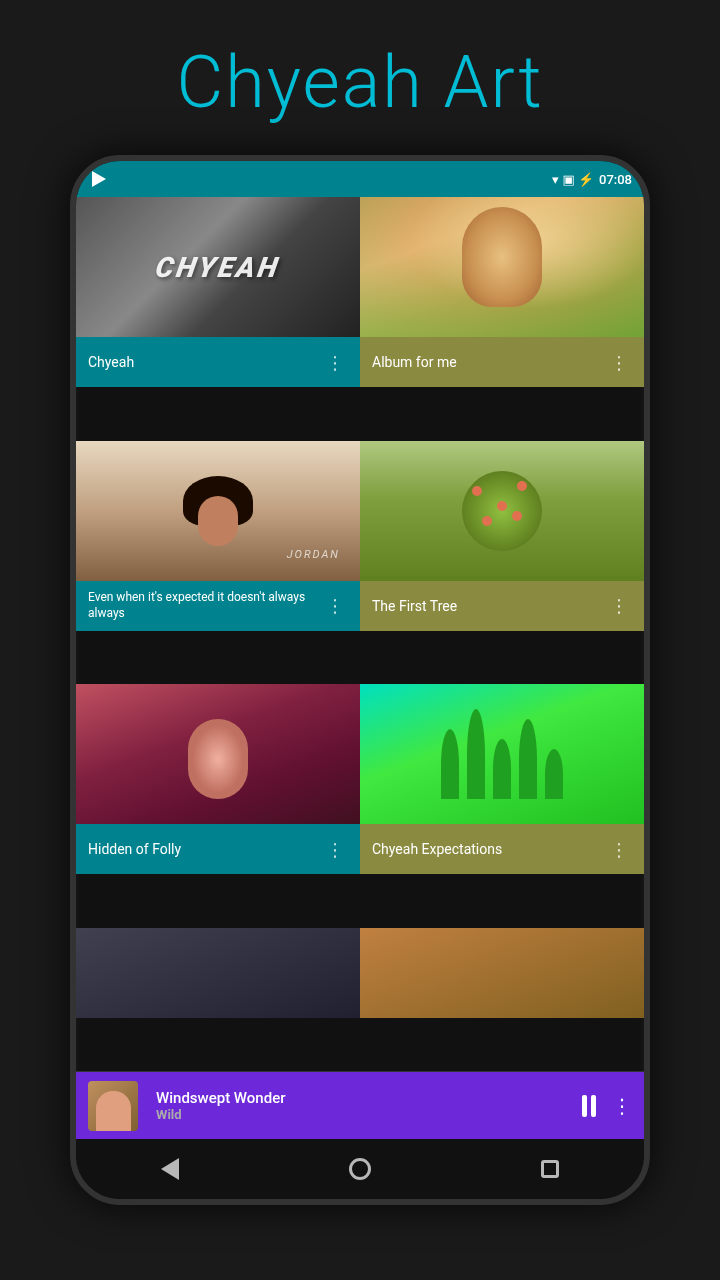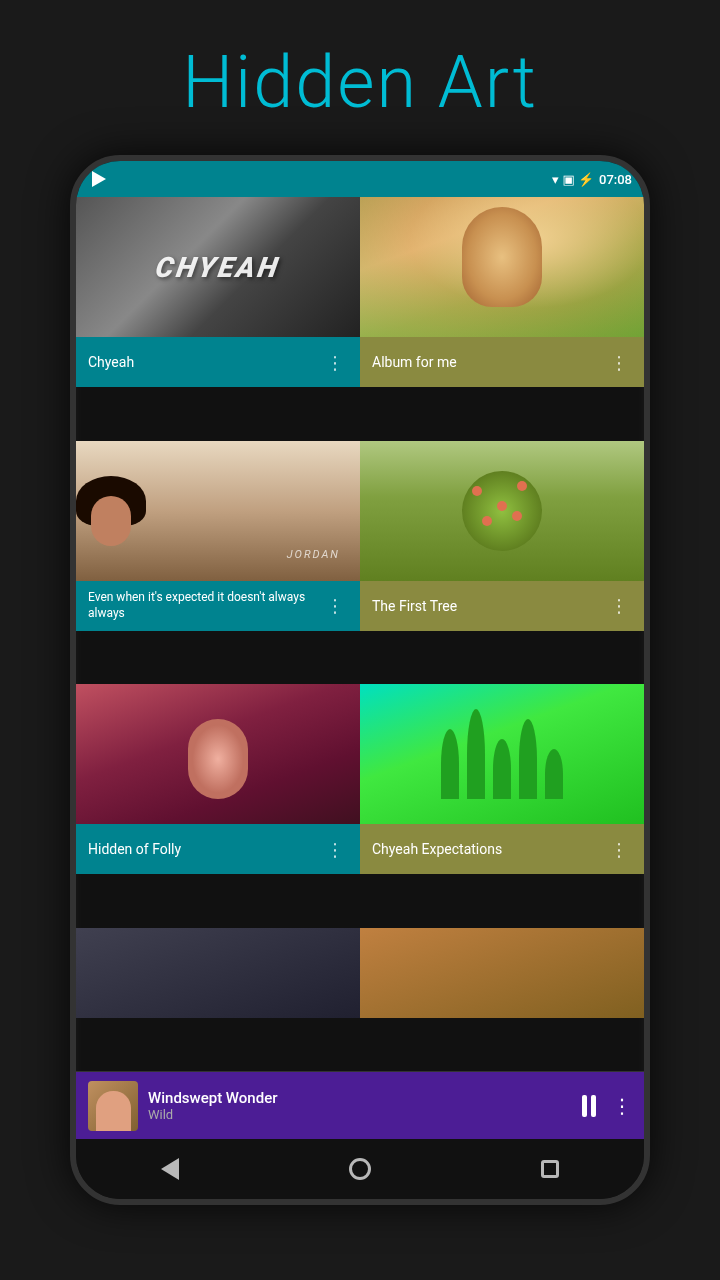--- a/index.html
+++ b/index.html
@@ -145,21 +145,21 @@
       background: radial-gradient(ellipse, #e8c080 0%, #c89050 60%, #a06030 100%);
       border-radius: 40px 40px 30px 30px;
       margin-top: 10px;
       position: relative;
     }
 
     .art-jordan {
       background: linear-gradient(180deg, #e8d8c0 0%, #c0a080 50%, #806040 100%);
       display: flex;
       align-items: center;
-      justify-content: flex-start;
+      justify-content: center;
       position: relative;
     }
     .art-jordan-label {
       position: absolute;
       bottom: 20px;
       right: 20px;
       color: rgba(255,255,255,0.7);
       font-size: 11px;
       font-style: italic;
       letter-spacing: 2px;
@@ -291,26 +291,26 @@
       background: linear-gradient(160deg, #404050 0%, #202030 100%);
       height: 100%;
     }
     .art-partial2 {
       background: linear-gradient(160deg, #c08040 0%, #806020 100%);
       height: 100%;
     }
 
     
     .now-playing {
-      background: #4c1d95;
+      background: #6d28d9;
       height: 68px;
       display: flex;
       align-items: center;
       padding: 0 12px;
-      gap: 10px;
+      gap: 18px;
       flex-shrink: 0;
       border-top: 1px solid #333;
     }
 
     .now-playing-thumb {
       width: 50px;
       height: 50px;
       background: linear-gradient(135deg, #c09060, #806030);
       border-radius: 4px;
       flex-shrink: 0;
@@ -330,20 +330,21 @@
       flex: 1;
     }
     .now-playing-title {
       color: white;
       font-size: 15px;
       font-weight: 500;
     }
     .now-playing-artist {
       color: #aaa;
       font-size: 13px;
+      font-weight: bold;
     }
 
     .now-playing-controls {
       display: flex;
       align-items: center;
       gap: 16px;
     }
 
     .pause-btn {
       display: flex;
@@ -401,21 +402,21 @@
     .nav-recents {
       width: 18px;
       height: 18px;
       border: 3px solid rgba(255,255,255,0.7);
       border-radius: 3px;
     }
   </style>
 </head>
 <body>
 
-<div class="page-title">Hidden Art</div>
+<div class="page-title">Chyeah Art</div>
 
 <div class="phone-frame">
 
   <div class="status-bar">
     <div class="status-bar-left">
       <div class="play-icon">
         <div class="play-triangle"></div>
       </div>
     </div>
     <div class="status-bar-right">

